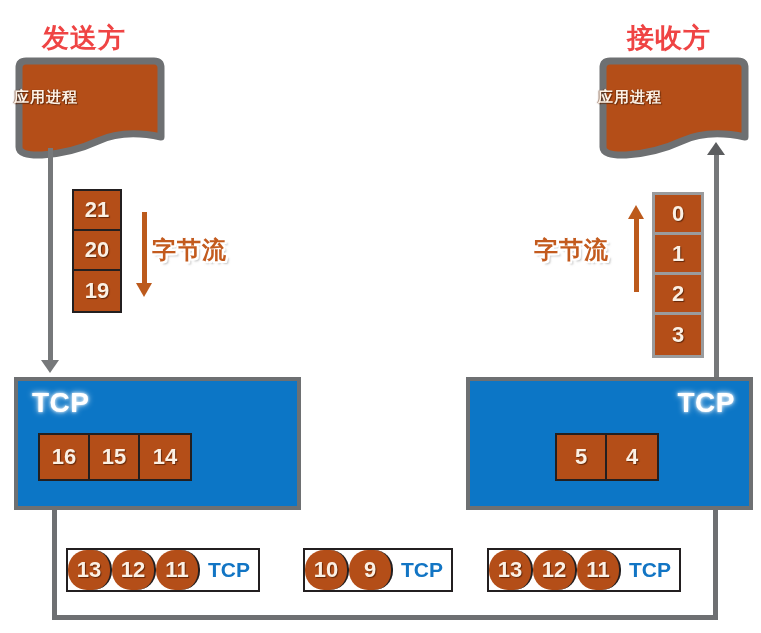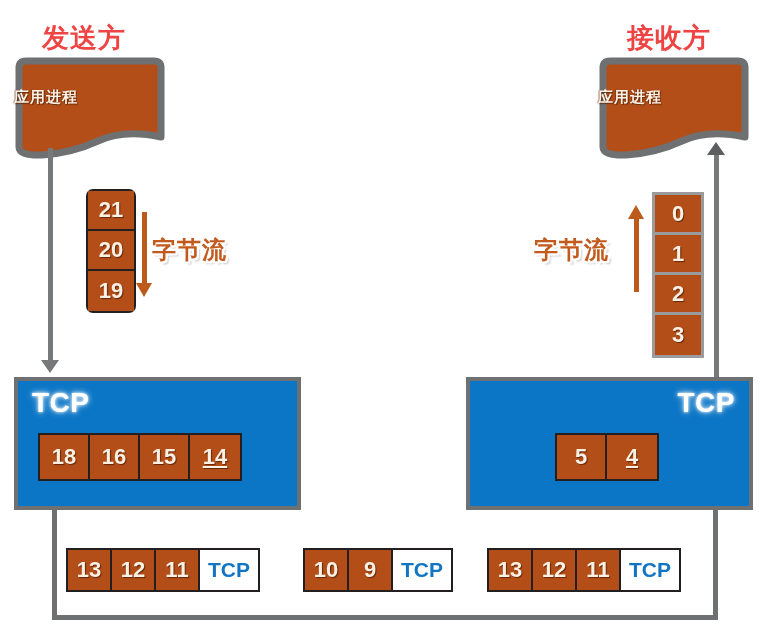--- a/index.html
+++ b/index.html
@@ -100,21 +100,21 @@
     display: flex;
     align-items: center;
     justify-content: center;
     box-sizing: border-box;
     text-shadow: 1px 1px 1px rgba(80,30,5,.8);
   }
   .byte-stack.framed .byte-cell { border-bottom: 3px solid #9a9b9d; }
   .byte-stack.dark   .byte-cell { border-bottom: 2px solid #231f20; }
   .byte-stack .byte-cell:last-child { border-bottom: 0; }
 
-  #bytes-sender   { left: 86px;  top: 189px; border-radius: 7px; }
+  #bytes-sender   { left: 72px;  top: 189px; }
   #bytes-receiver { left: 652px; top: 192px; }
 
   
   .stream-shaft {
     position: absolute;
     width: 5px;
     background: #bc5a1c;
   }
   .stream-head {
     position: absolute;
@@ -174,21 +174,21 @@
     display: flex;
     border: 2px solid #231f20;
     box-sizing: content-box;
   }
   .tcp-bytes .byte-cell {
     width: 50px;
     height: 44px;
     border-right: 2px solid #231f20;
     border-bottom: 0;
   }
-  .tcp-bytes .byte-cell:last-child { border-right: 0; text-decoration: underline; }
+  .tcp-bytes .byte-cell:last-child { border-right: 0; }
   #tcp-sender-bytes   { left: 20px;  top: 52px; }
   #tcp-receiver-bytes { left: 85px;  top: 52px; }
 
   
   .channel-line {
     position: absolute;
     background: #6e7072;
   }
 
   
@@ -202,20 +202,21 @@
   .segment .seg-cell {
     width: 44px;
     height: 40px;
     display: flex;
     align-items: center;
     justify-content: center;
     font-size: 22px;
     font-weight: bold;
     box-sizing: border-box;
     border-right: 2px solid #231f20;
+    border-radius: 19px;
   }
   .segment .seg-cell:last-child { border-right: 0; }
   .seg-cell.data {
     background: #b44e18;
     color: #fbf0e4;
     text-shadow: 1px 1px 1px rgba(80,30,5,.8);
   }
   .seg-cell.header {
     background: #ffffff;
     color: #1275c4;
@@ -273,21 +274,20 @@
   <div class="stream-head down" style="left:136px; top:283px;"></div>
   <div class="stream-label" id="stream-label-sender">字节流</div>
 
   <div class="stream-shaft" style="left:634px; top:218px; height:74px;"></div>
   <div class="stream-head up" style="left:628px; top:205px;"></div>
   <div class="stream-label" id="stream-label-receiver">字节流</div>
 
   <div class="tcp-box" id="tcp-sender">
     <div class="tcp-caption left">TCP</div>
     <div class="tcp-bytes" id="tcp-sender-bytes">
-      <div class="byte-cell data-cell">18</div>
       <div class="byte-cell data-cell">16</div>
       <div class="byte-cell data-cell">15</div>
       <div class="byte-cell data-cell">14</div>
     </div>
   </div>
 
   <div class="tcp-box" id="tcp-receiver">
     <div class="tcp-caption right">TCP</div>
     <div class="tcp-bytes" id="tcp-receiver-bytes">
       <div class="byte-cell data-cell">5</div>

